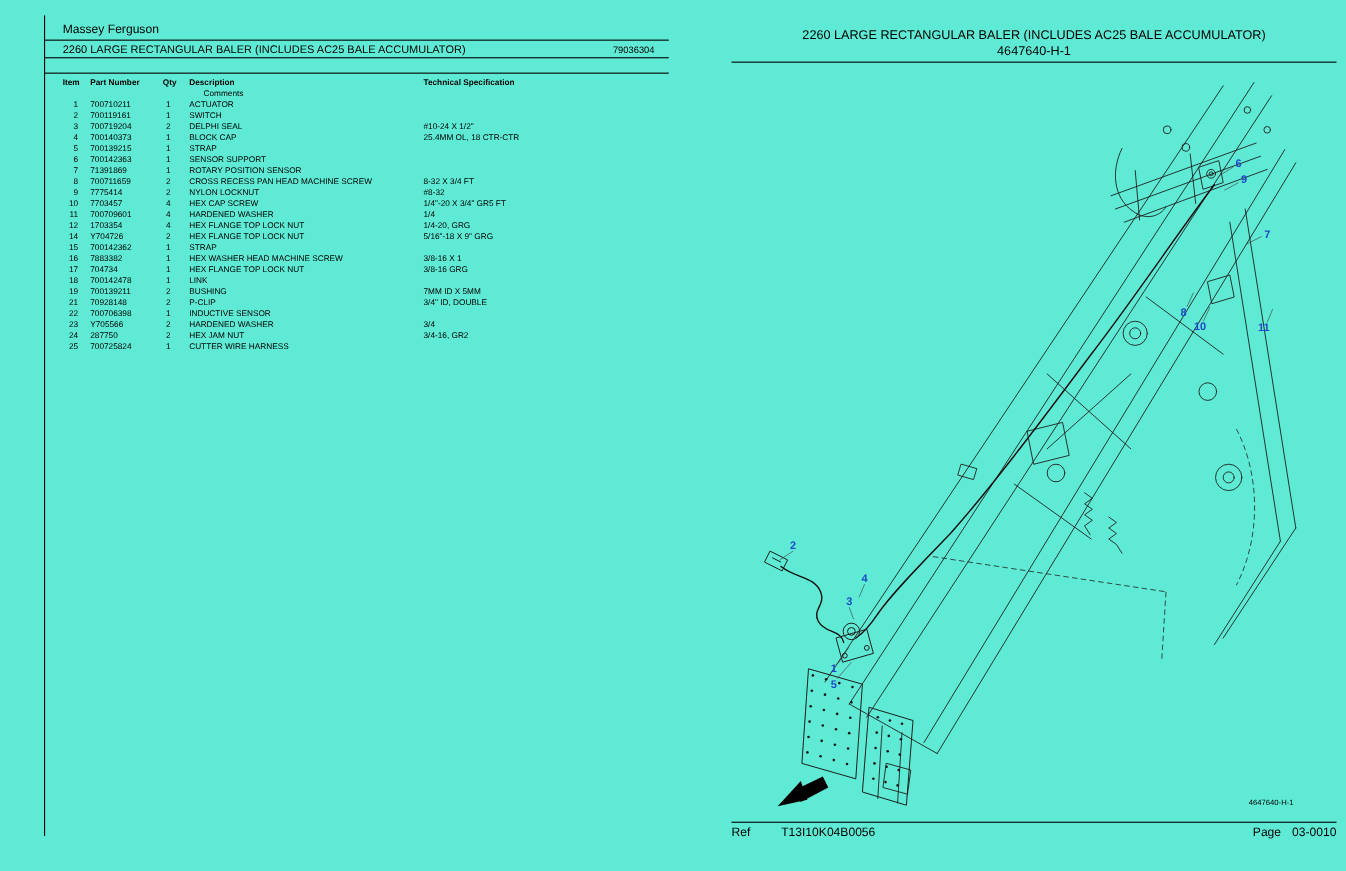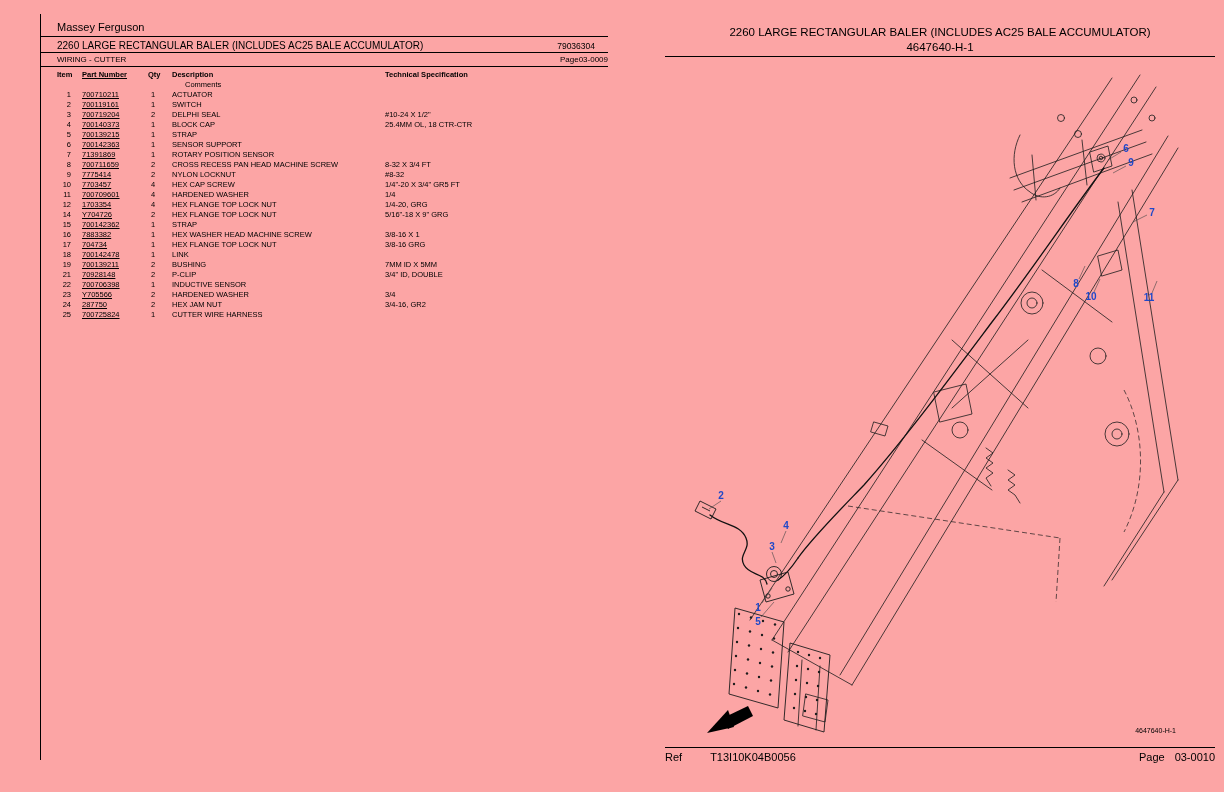--- a/index.html
+++ b/index.html
@@ -1,37 +1,37 @@
 <!DOCTYPE html>
 <html><head>
 <meta charset="utf-8">
 <style>
   * { margin:0; padding:0; box-sizing:border-box; }
   html,body { width:1224px; height:792px; background:#ffffff; color:#000;
               font-family:"Liberation Sans", sans-serif; overflow:hidden; }
-  .spread { position:relative; width:1224px; height:792px; background:#fca5a5; }
+  .spread { position:relative; width:1224px; height:792px; background:#5eead4; }
 
   
   .page-left { position:absolute; left:0; top:0; width:612px; height:792px; }
   .vline { position:absolute; left:40px; top:14px; width:1px; height:746px; background:#000; }
   .rule  { position:absolute; left:40px; width:568px; height:1px; background:#000; }
   .rule.r1 { top:36px; } .rule.r2 { top:52px; } .rule.r3 { top:66px; }
   .brand { position:absolute; left:57px; top:21px; font-size:11px; }
   .title-row { position:absolute; left:57px; top:40px; width:538px;
                display:flex; justify-content:space-between; align-items:baseline; }
   .title-row .t { font-size:10px; }
   .title-row .n { font-size:8.5px; }
   .section-row { position:absolute; left:57px; top:55px; width:551px;
                  display:flex; justify-content:space-between; font-size:8px; }
   table.parts { position:absolute; left:57px; top:70px; width:551px;
                 border-collapse:collapse; table-layout:fixed; font-size:7.5px; }
   .parts th, .parts td { padding:0; text-align:left; vertical-align:top;
                          white-space:nowrap; line-height:10px; overflow:visible; }
   .parts thead th { font-weight:bold; line-height:9.5px; padding-bottom:1px; }
-  .parts th:nth-child(2), .parts td:nth-child(2) { padding-left:9px;text-decoration:underline; }
+  .parts th:nth-child(2), .parts td:nth-child(2) { padding-left:9px; }
   .parts td:nth-child(3) { padding-left:3px; }
   .parts td:nth-child(1) { text-align:right; padding-right:2px; }
   .parts .comments { padding-left:13px; font-weight:normal; }
 
   
   .page-right { position:absolute; left:612px; top:0; width:612px; height:792px; }
   .r-title { position:absolute; left:53px; top:26px; width:550px; text-align:center; font-size:11.5px; }
   .r-fig   { position:absolute; left:53px; top:41px; width:550px; text-align:center; font-size:11.5px; }
   .r-rule  { position:absolute; left:53px; width:550px; height:1px; background:#000; }
   .r-rule.top { top:56px; } .r-rule.bottom { top:747px; }
@@ -50,24 +50,20 @@
 
   <section class="page-left">
     <div class="vline"></div>
     <div class="brand">Massey Ferguson</div>
     <div class="rule r1"></div>
     <div class="title-row">
       <span class="t">2260 LARGE RECTANGULAR BALER (INCLUDES AC25 BALE ACCUMULATOR)</span>
       <span class="n">79036304</span>
     </div>
     <div class="rule r2"></div>
-    <div class="section-row">
-      <span>WIRING - CUTTER</span>
-      <span>Page03-0009</span>
-    </div>
     <div class="rule r3"></div>
 
     <table class="parts">
       <colgroup>
         <col style="width:16px">
           <col style="width:75px">
           <col style="width:24px">
         <col style="width:213px">
           <col style="width:223px">
       </colgroup>

